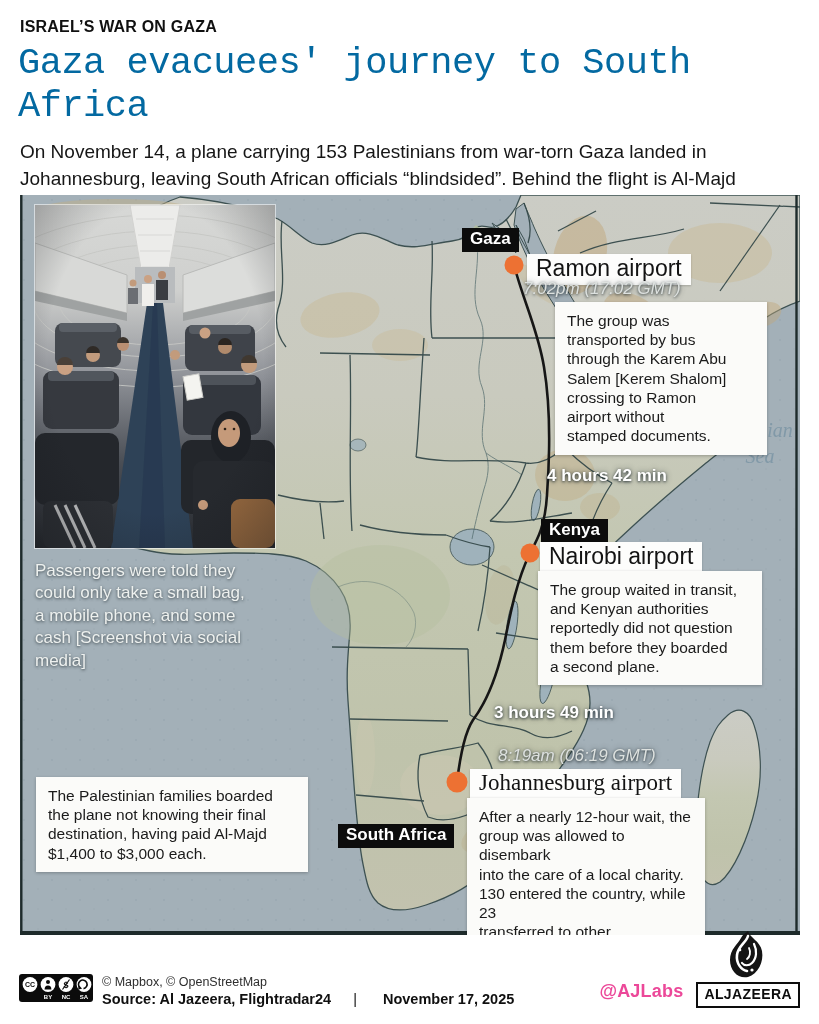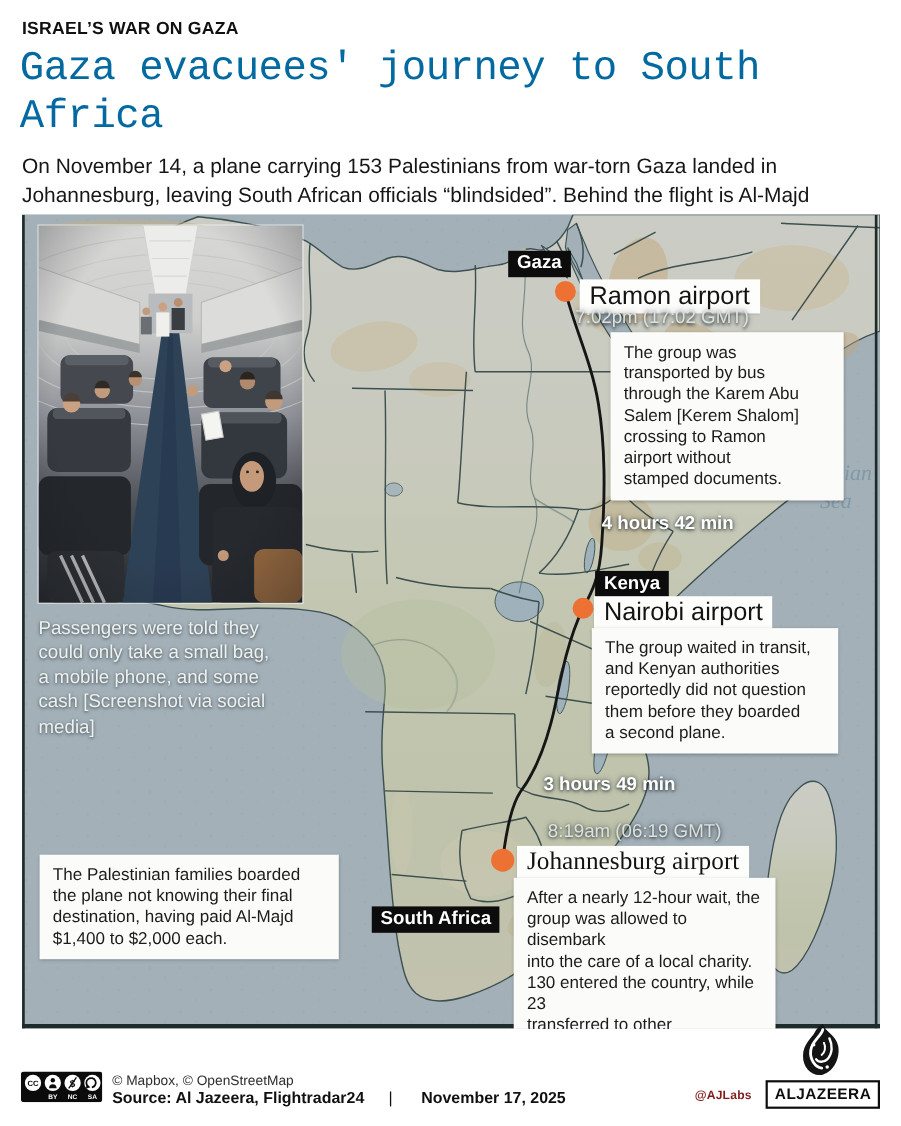--- a/index.html
+++ b/index.html
@@ -13,39 +13,39 @@
   
   .map{position:absolute;left:20px;top:195px;width:780px;height:740px;background:#A3B0B8;overflow:hidden;}
   .map svg.base{position:absolute;left:0;top:0;}
   .overlay{position:absolute;z-index:3;}
   .country-label{background:#0C0C0C;color:#fff;font-size:17px;font-weight:600;
                  padding:1px 8px 3px;display:inline-block;white-space:nowrap;}
   .airport-label{background:#fdfdfc;color:#131313;font-size:23px;font-weight:500;
                  padding:1px 9px 3px;display:inline-block;white-space:nowrap;
                  box-shadow:0 1px 2px rgba(0,0,0,.2);}
   .time-label{color:#dde1df;font-size:17px;font-weight:500;white-space:nowrap;
-              text-shadow:0 1px 3px rgba(25,35,40,.85),0 0 6px rgba(25,35,40,.45);}
+              text-shadow:0 1px 3px rgba(25,35,40,.85),0 0 6px rgba(25,35,40,.45);font-style:italic;}
   .duration-label{color:#ffffff;font-size:17px;font-weight:700;white-space:nowrap;
               text-shadow:0 1px 3px rgba(25,35,40,.85),0 0 6px rgba(25,35,40,.45);}
   .note-box{background:#fbfbf9;color:#1b1b1b;font-size:15.5px;line-height:1.24;
             padding:9px 12px;white-space:pre-line;box-shadow:0 1px 3px rgba(0,0,0,.25);}
   .caption{position:absolute;z-index:2;color:#eef1ef;font-size:17px;font-weight:500;line-height:1.32;
            white-space:pre-line;text-shadow:0 1px 3px rgba(30,40,45,.8);}
   .sea-label{position:absolute;z-index:1;font-family:"Liberation Serif", serif;font-style:italic;
              font-size:20px;color:#7E97A6;opacity:.92;line-height:1.3;text-align:center;white-space:pre-line;}
   .photo{position:absolute;left:15px;top:10px;width:240px;height:343px;z-index:2;
          outline:1px solid rgba(255,255,255,.55);}
   
   .footer-left{position:absolute;left:19px;top:974px;display:flex;gap:9px;align-items:flex-start;}
   .credits{padding-top:1px;}
   .credit-top{font-size:12.5px;color:#2e2e2e;margin-bottom:2px;}
   .credit-row{display:flex;align-items:baseline;font-size:14.5px;font-weight:700;color:#101010;}
   .credit-row .sep{margin:0 26px 0 22px;font-weight:400;}
   .footer-right{position:absolute;right:19px;top:930px;display:flex;align-items:flex-end;gap:13px;}
-  .handle{font-size:11px;font-weight:700;color:#7f1d1d;margin-bottom:6px;letter-spacing:.2px;}
+  .handle{font-size:18px;font-weight:700;color:#ec4899;margin-bottom:6px;letter-spacing:.2px;}
   .brand-col{display:flex;flex-direction:column;align-items:center;gap:2px;}
   .brand-box{border:2.5px solid #0d0d0d;padding:2px 6px 4px;font-size:14px;font-weight:800;
              letter-spacing:.4px;color:#0d0d0d;white-space:nowrap;}
 </style>
 </head>
 <body>
 
 <div class="page">
 
   <div class="header">
@@ -320,21 +320,21 @@
     <div class="overlay note-box" style="left:447px;top:603px;width:238px;box-sizing:border-box;">After a nearly 12-hour wait, the
 group was allowed to disembark
 into the care of a local charity.
 130 entered the country, while 23
 transferred to other destinations.</div>
     <div class="overlay country-label" style="left:318px;top:629px;">South Africa</div>
 
     <div class="overlay note-box" style="left:16px;top:582px;width:272px;box-sizing:border-box;">The Palestinian families boarded
 the plane not knowing their final
 destination, having paid Al-Majd
-$1,400 to $2,000 each.</div>
+$1,400 to $3,000 each.</div>
   </div>
 
   <div class="footer-left">
     <svg width="74" height="28" viewBox="0 0 74 28">
       <rect x="0" y="0" width="74" height="28" rx="3" fill="#0B0B0B"></rect>
       <circle cx="11" cy="10.5" r="7.4" fill="#fff"></circle>
       <circle cx="29" cy="10.5" r="7.4" fill="#fff"></circle>
       <circle cx="47" cy="10.5" r="7.4" fill="#fff"></circle>
       <circle cx="65" cy="10.5" r="7.4" fill="#fff"></circle>
       <text x="11" y="13.2" font-size="7" font-weight="bold" text-anchor="middle" fill="#0B0B0B">CC</text>

